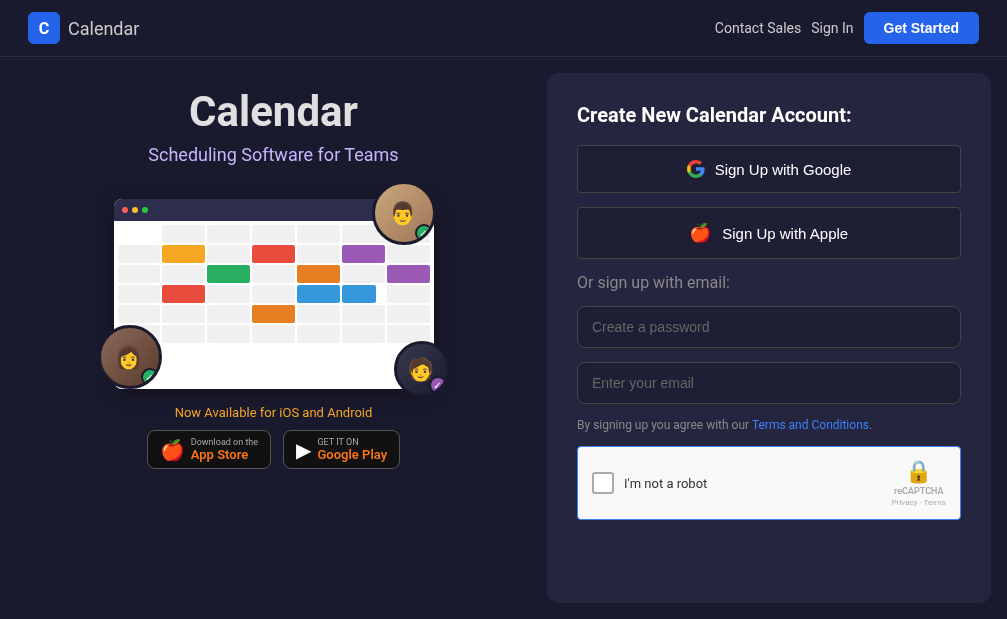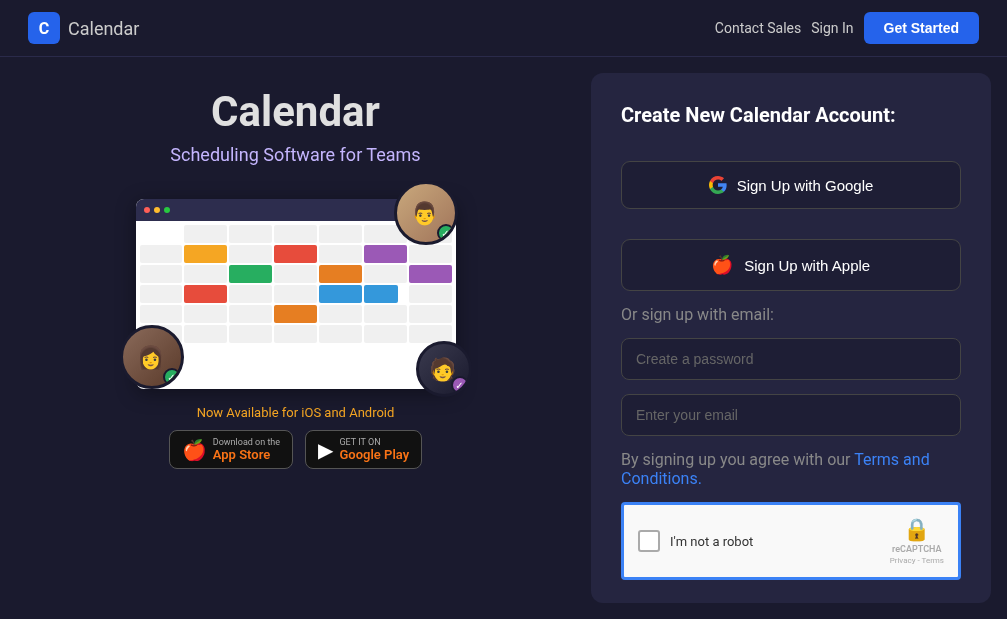--- a/index.html
+++ b/index.html
@@ -203,52 +203,51 @@
       align-items: center;
       gap: 6px;
       cursor: pointer;
     }
     .badge-icon { font-size: 20px; }
     .badge-text-top { font-size: 9px; color: #aaa; }
     .badge-text-bottom { font-size: 13px; font-weight: 600; color: #f97316; }
 
     
     .right-panel {
-      width: 400px;
+      width: 444px;
       padding: 30px 30px;
       display: flex;
       flex-direction: column;
       gap: 14px;
       background: #252540;
       margin: 16px 16px 16px 0;
       border-radius: 12px;
     }
     .form-title {
       font-size: 20px;
       font-weight: 700;
       color: #fff;
       margin-bottom: 4px;
     }
 
     
     .social-btn {
       width: 100%;
       padding: 14px;
-      border-radius: 9px;
+      border-radius: 4px;
       border: 1px solid #444;
       background: #1e1e35;
       color: #fff;
       font-size: 15px;
       font-weight: 500;
       cursor: pointer;
       display: flex;
       align-items: center;
       justify-content: center;
       gap: 10px;
-      margin-top: 16px;
     }
     .apple-icon {
       font-size: 18px;
     }
 
     .divider-text {
       color: #888;
       font-size: 16px;
     }
 
@@ -258,32 +257,32 @@
       border-radius: 8px;
       border: 1px solid #444;
       background: #1e1e35;
       color: #888;
       font-size: 14px;
       outline: none;
     }
     .form-input::placeholder { color: #666; }
 
     .terms-text {
-      font-size: 16px;
+      font-size: 12px;
       color: #888;
     }
     .terms-link {
       color: #3b82f6;
       cursor: pointer;
     }
 
     
     .recaptcha-box {
       background: #f9f9f9;
-      border: 3px solid #3b82f6;
+      border: 1px solid #3b82f6;
       border-radius: 4px;
       padding: 12px 14px;
       display: flex;
       align-items: center;
       justify-content: space-between;
     }
     .recaptcha-left {
       display: flex;
       align-items: center;
       gap: 10px;

